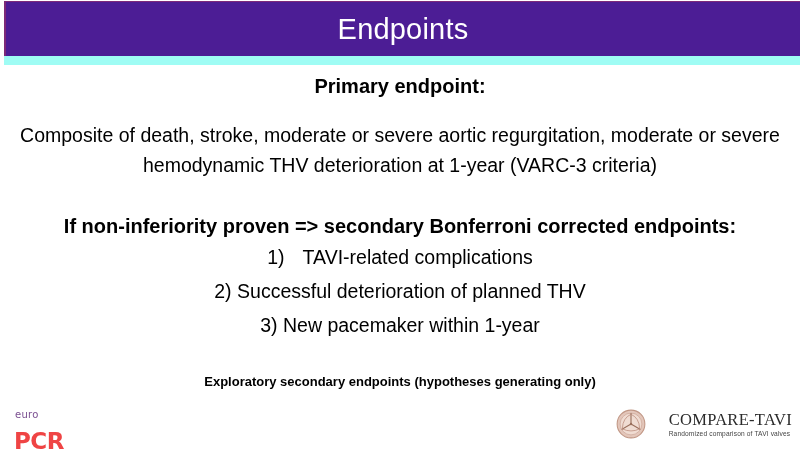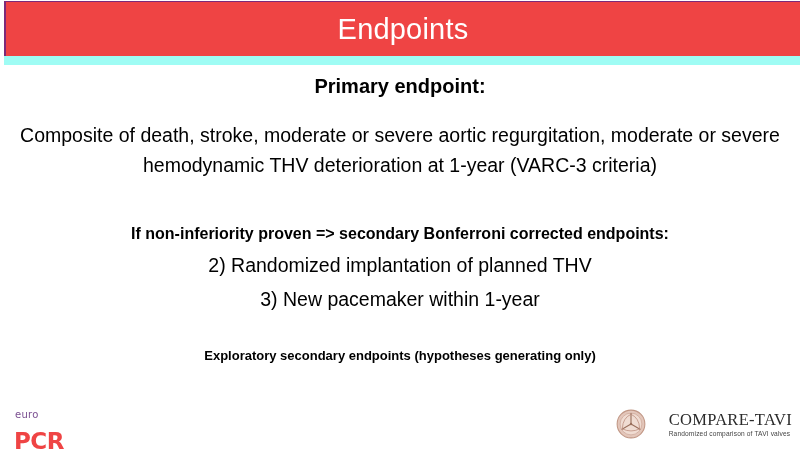--- a/index.html
+++ b/index.html
@@ -22,21 +22,21 @@
     background: #ffffff;
   }
 
   
   .title-banner {
     position: absolute;
     left: 4px;
     top: 1px;
     width: 796px;
     height: 55px;
-    background: #ef4444;
+    background: #4c1d95;
     border-left: 2px solid #7d2a79;
     border-top: 1px solid #7d2a79;
     box-sizing: border-box;
     display: flex;
     align-items: center;
     justify-content: center;
   }
   .title-text {
     color: #ffffff;
     font-size: 29px;
@@ -72,24 +72,24 @@
   }
 
   .para-primary {
     font-size: 19.5px;
     line-height: 30px;
     margin-top: 20px;
     padding: 0 8px;
   }
 
   .heading-secondary {
-    font-size: 16px;
+    font-size: 20px;
     font-weight: bold;
     line-height: 28px;
-    margin-top: 40px;
+    margin-top: 32px;
   }
 
   .item {
     font-size: 19.5px;
     line-height: 34px;
   }
   .item-1 .num { margin-right: 18px; }
 
   .heading-exploratory {
     font-size: 13px;
@@ -171,24 +171,27 @@
   <div class="accent-strip"></div>
 
   <div class="body-block">
 
     <div class="heading-primary">Primary endpoint:</div>
 
     <div class="para-primary wrap">Composite of death, stroke, moderate or severe aortic regurgitation, moderate or severe hemodynamic THV deterioration at 1-year (VARC-3 criteria)</div>
 
     <div class="heading-secondary">If non-inferiority proven =&gt; secondary Bonferroni corrected endpoints:</div>
 
+    <div class="item item-1">
+      <span class="num">1)</span><span>TAVI-related complications</span>
+    </div>
 
     <div class="item item-2">
       <span class="num">2)</span>
-      <span>Randomized implantation of planned THV</span>
+      <span>Successful deterioration of planned THV</span>
     </div>
 
     <div class="item item-3">
       <span class="num">3)</span>
       <span>New pacemaker within 1-year</span>
     </div>
 
     <div class="heading-exploratory">Exploratory secondary endpoints (hypotheses generating only)</div>
   </div>
 

